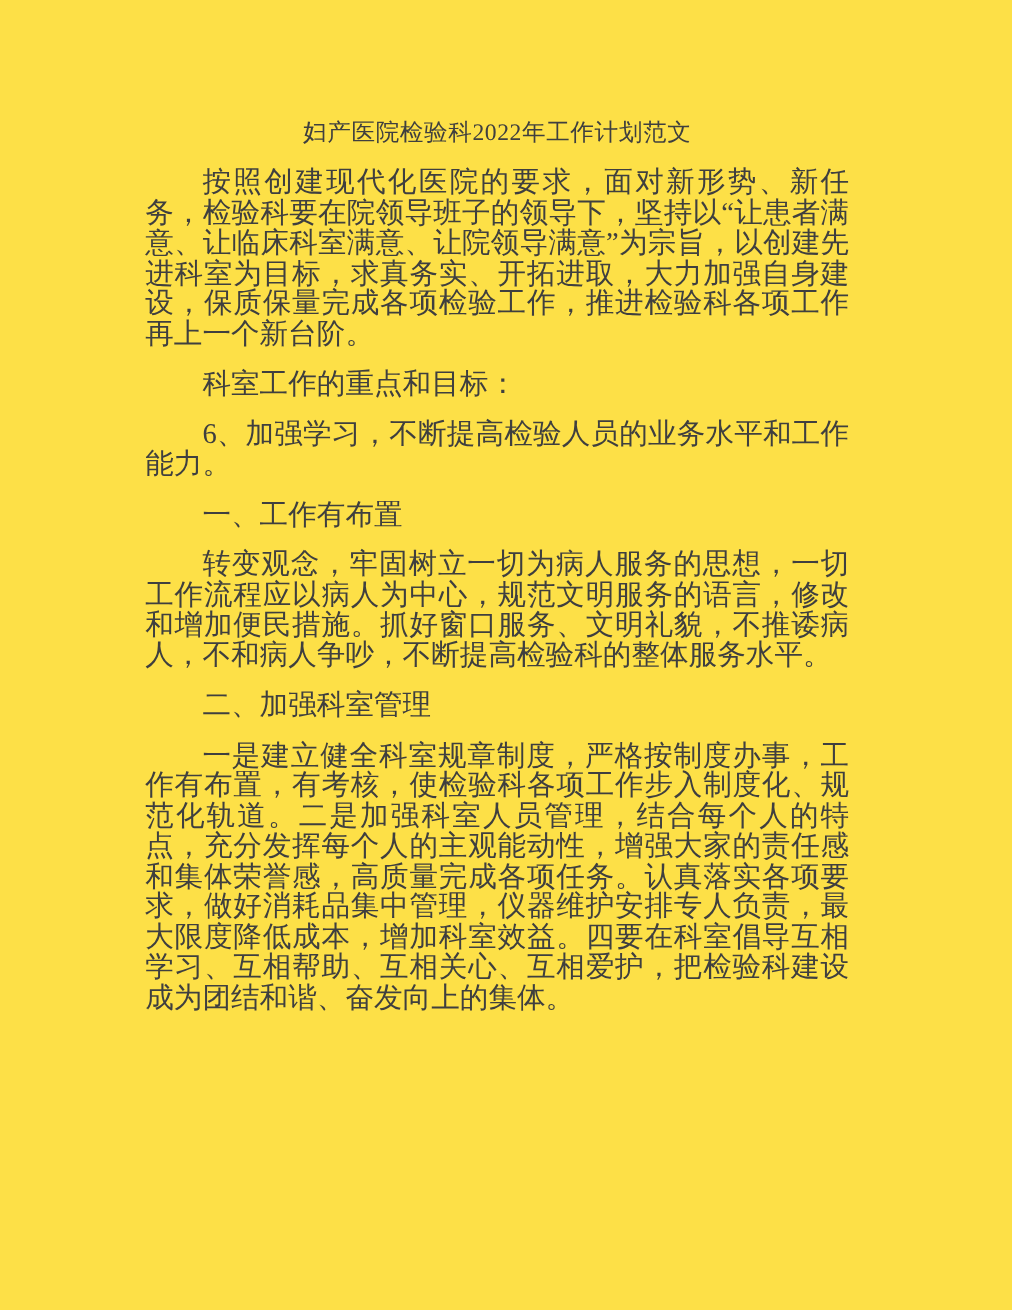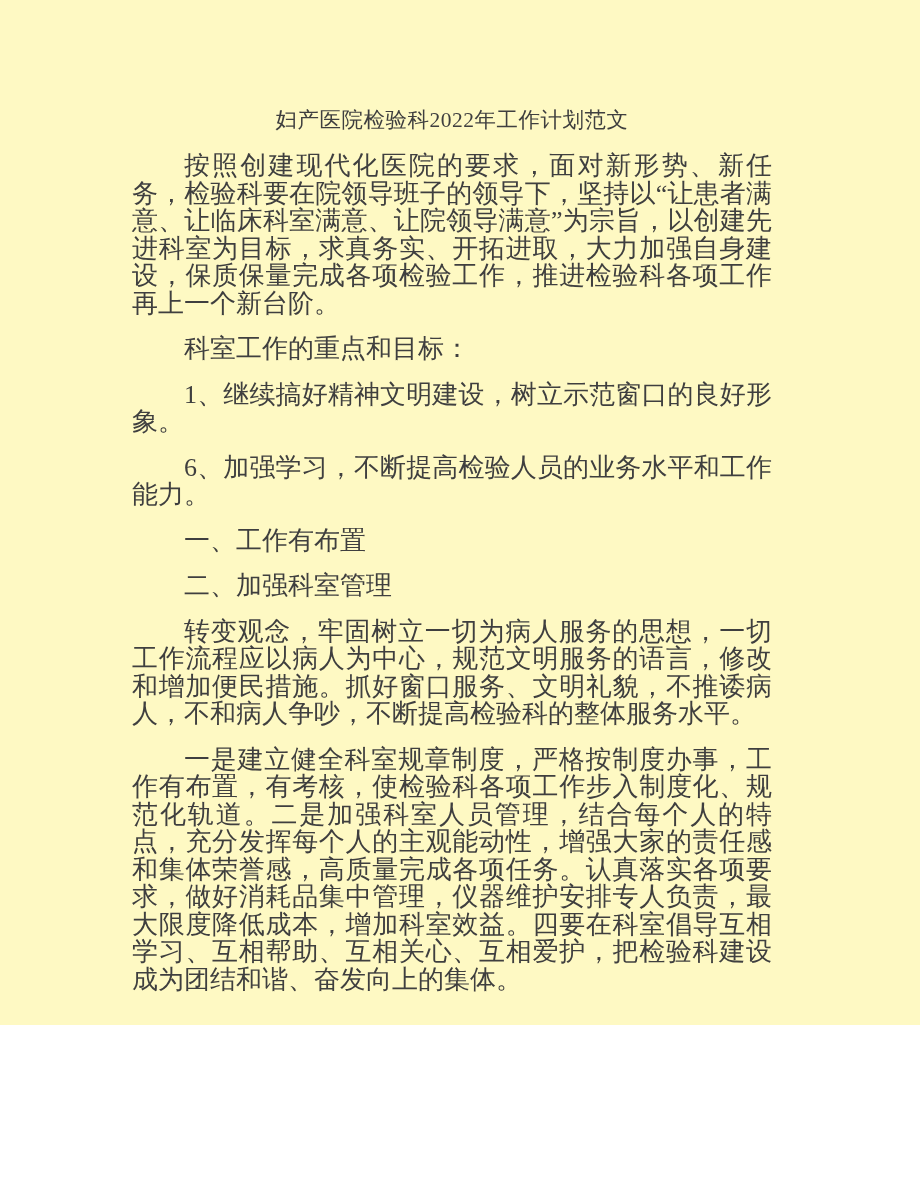--- a/index.html
+++ b/index.html
@@ -9,23 +9,23 @@
   }
   body {
     width: 920px;
     height: 1191px;
     overflow: hidden;
     font-family: "Liberation Serif", serif;
   }
   .page {
     box-sizing: border-box;
     width: 920px;
-    height: 1025px;
+    height: 1191px;
     padding: 106px 148px 40px 132px;
-    background: #fef9c3;
+    background: #fde047;
     color: #3f3f3f;
   }
   .doc-title {
     font-size: 21.5px;
     line-height: 28px;
     font-weight: normal;
     text-align: center;
     margin: 0 0 18px 0;
     letter-spacing: 0.5px;
   }
@@ -45,27 +45,26 @@
 </head>
 <body>
 
 <div class="page">
   <h1 class="doc-title">妇产医院检验科2022年工作计划范文</h1>
 
   <p class="para">按照创建现代化医院的要求，面对新形势、新任务，检验科要在院领导班子的领导下，坚持以“让患者满意、让临床科室满意、让院领导满意”为宗旨，以创建先进科室为目标，求真务实、开拓进取，大力加强自身建设，保质保量完成各项检验工作，推进检验科各项工作再上一个新台阶。</p>
 
   <p class="para">科室工作的重点和目标：</p>
 
-  <p class="para">1、继续搞好精神文明建设，树立示范窗口的良好形象。</p>
 
 
 
 
   <p class="para">6、加强学习，不断提高检验人员的业务水平和工作能力。</p>
 
   <p class="para">一、工作有布置</p>
 
+  <p class="para">转变观念，牢固树立一切为病人服务的思想，一切工作流程应以病人为中心，规范文明服务的语言，修改和增加便民措施。抓好窗口服务、文明礼貌，不推诿病人，不和病人争吵，不断提高检验科的整体服务水平。</p>
+
   <p class="para">二、加强科室管理</p>
-
-  <p class="para">转变观念，牢固树立一切为病人服务的思想，一切工作流程应以病人为中心，规范文明服务的语言，修改和增加便民措施。抓好窗口服务、文明礼貌，不推诿病人，不和病人争吵，不断提高检验科的整体服务水平。</p>
 
   <p class="para">一是建立健全科室规章制度，严格按制度办事，工作有布置，有考核，使检验科各项工作步入制度化、规范化轨道。二是加强科室人员管理，结合每个人的特点，充分发挥每个人的主观能动性，增强大家的责任感和集体荣誉感，高质量完成各项任务。认真落实各项要求，做好消耗品集中管理，仪器维护安排专人负责，最大限度降低成本，增加科室效益。四要在科室倡导互相学习、互相帮助、互相关心、互相爱护，把检验科建设成为团结和谐、奋发向上的集体。</p>
 </div>
 
 </body></html>

